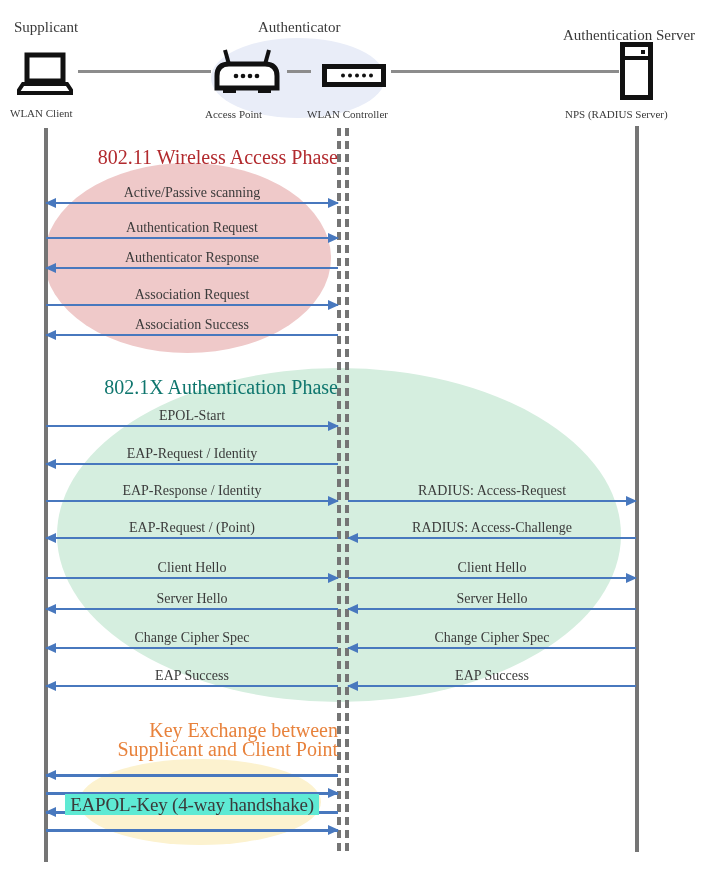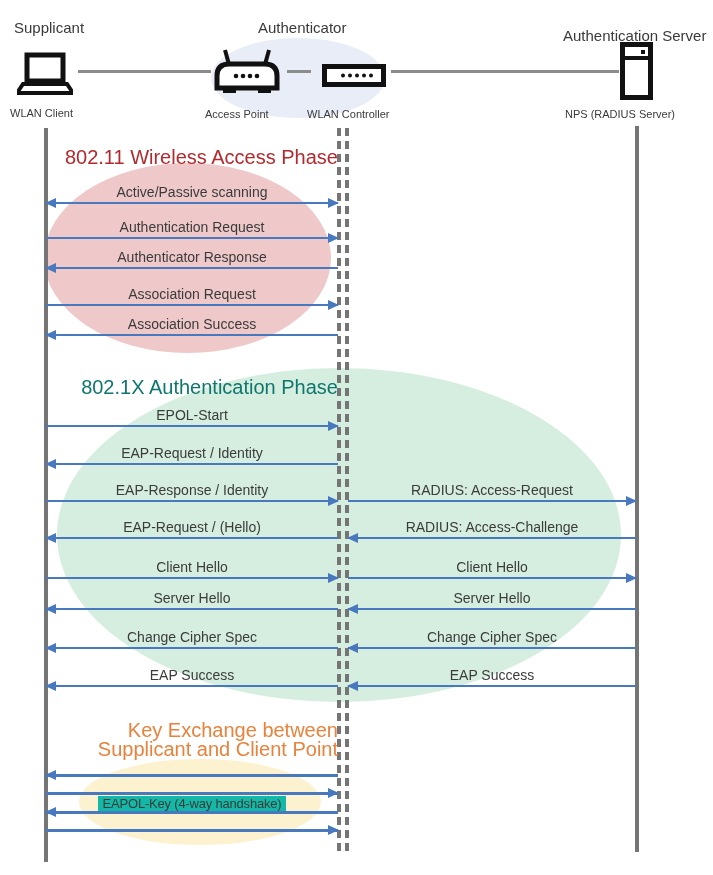--- a/index.html
+++ b/index.html
@@ -1,18 +1,18 @@
 <!DOCTYPE html>
 <html><head>
 <meta charset="utf-8">
 <style>
   html,body{margin:0;padding:0;background:#fff;}
   .canvas{
     position:relative;width:713px;height:875px;background:#fff;overflow:hidden;
-    font-family:Liberation Sans, sans-serif;color:#3b3b3b;
+    font-family:Liberation Serif, serif;color:#3b3b3b;
   }
   
   .ellipse{position:absolute;border-radius:50%;z-index:0;}
   .el-blue  {left:211px;top:38px;width:174px;height:80px;background:#e9edf8;}
   .el-red   {left:44px;top:163px;width:287px;height:190px;background:#efc9c9;}
   .el-green {left:57px;top:368px;width:564px;height:334px;background:#d5eedf;}
   .el-yellow{left:79px;top:759px;width:242px;height:86px;background:#fcf2cf;}
   
   .role-lbl{position:absolute;font-size:15px;color:#3a3a3a;white-space:nowrap;z-index:3;}
   .dev-lbl{position:absolute;font-size:11px;color:#3a3a3a;white-space:nowrap;z-index:3;}
@@ -37,21 +37,21 @@
   .msg .lbl{text-align:center;font-size:14px;color:#3b3b3b;height:17px;line-height:17px;white-space:nowrap;}
   .arr{position:absolute;top:17.5px;left:0;right:0;height:2.5px;background:#4878be;z-index:2;}
   .arr.hr::after{content:"";position:absolute;right:-1px;top:50%;transform:translateY(-50%);
     width:0;height:0;border-style:solid;border-width:5.5px 0 5.5px 11px;
     border-color:transparent transparent transparent #4878be;}
   .arr.hl::before{content:"";position:absolute;left:-1px;top:50%;transform:translateY(-50%);
     width:0;height:0;border-style:solid;border-width:5.5px 11px 5.5px 0;
     border-color:transparent #4878be transparent transparent;}
   .h-arr{position:absolute;left:46px;width:292px;height:2.5px;background:#4878be;z-index:2;}
   .eapol-lbl{position:absolute;left:46px;width:292px;top:794px;text-align:center;z-index:3;}
-  .eapol-lbl span{background:#14b8a6;padding:0 5px;font-size:13px;color:#3b3b3b;letter-spacing:-0.2px;white-space:nowrap;}
+  .eapol-lbl span{background:#5eead4;padding:0 5px;font-size:19px;color:#3b3b3b;letter-spacing:-0.2px;white-space:nowrap;}
 </style>
 </head>
 <body>
 
 <div class="canvas">
 
   <div class="ellipse el-blue"></div>
   <div class="ellipse el-red"></div>
   <div class="ellipse el-green"></div>
   <div class="ellipse el-yellow"></div>
@@ -144,21 +144,21 @@
   </div>
   <div class="msg msg-left" style="top:445px">
     <div class="lbl">EAP-Request / Identity</div>
     <div class="arr hl"></div>
   </div>
   <div class="msg msg-left" style="top:482px">
     <div class="lbl">EAP-Response / Identity</div>
     <div class="arr hr"></div>
   </div>
   <div class="msg msg-left" style="top:519px">
-    <div class="lbl">EAP-Request / (Hello)</div>
+    <div class="lbl">EAP-Request / (Point)</div>
     <div class="arr hl"></div>
   </div>
   <div class="msg msg-left" style="top:559px">
     <div class="lbl">Client Hello</div>
     <div class="arr hr"></div>
   </div>
   <div class="msg msg-left" style="top:590px">
     <div class="lbl">Server Hello</div>
     <div class="arr hl"></div>
   </div>

